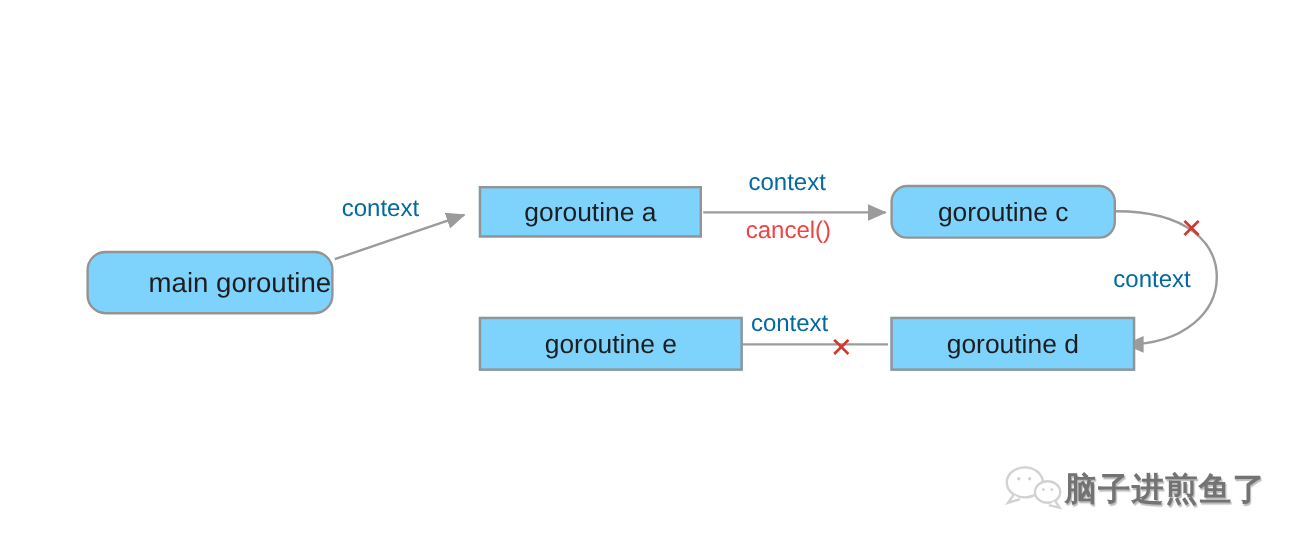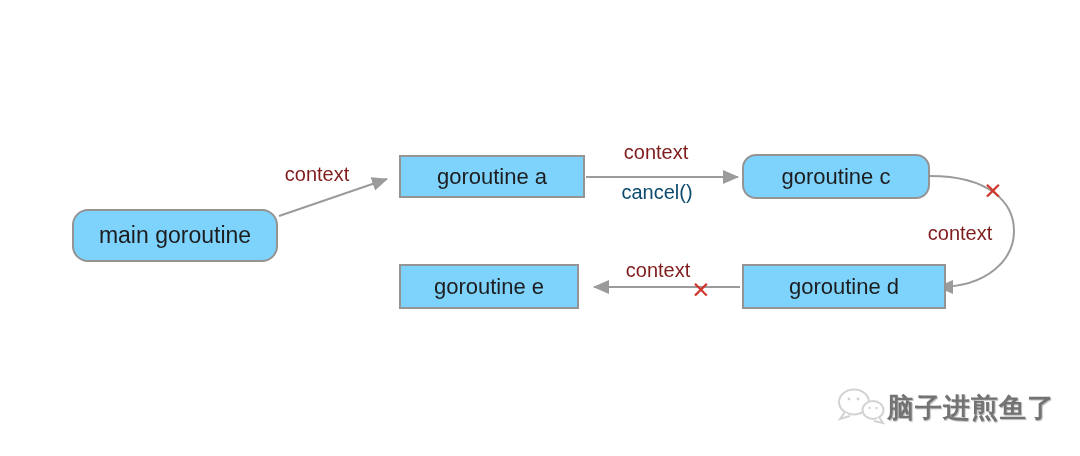--- a/index.html
+++ b/index.html
@@ -25,36 +25,37 @@
     background: #7dd3fc;
     border: 2px solid #949494;
     color: #1d1d1f;
     font-size: 22px;
     box-sizing: border-box;
     white-space: nowrap;
   }
   .node.rounded {
     border-radius: 16px;
     font-size: 23px;
+    justify-content: flex-end;
   }
   .node-main { left: 72px;  top: 209px; width: 206px; height: 53px; }
   .node-a    { left: 399px; top: 155px; width: 186px; height: 43px; }
   .node-c    { left: 742px; top: 154px; width: 188px; height: 45px; border-radius: 14px; }
   .node-d    { left: 742px; top: 264px; width: 204px; height: 45px; }
-  .node-e    { left: 399px; top: 264px; width: 180px; height: 45px; }
+  .node-e    { left: 399px; top: 264px; width: 220px; height: 45px; }
   .edge-label {
     position: absolute;
     transform: translateX(-50%);
     font-size: 20px;
-    color: #7f1d1d;
+    color: #0369a1;
     white-space: nowrap;
   }
   .lbl-ctx-main-a { left: 317px; top: 163px; }
   .lbl-ctx-a-c    { left: 656px; top: 141px; }
-  .lbl-cancel     { left: 657px; top: 181px; color: #0c4a6e; }
+  .lbl-cancel     { left: 657px; top: 181px; color: #ef4444; }
   .lbl-ctx-c-d    { left: 960px; top: 222px; }
   .lbl-ctx-d-e    { left: 658px; top: 259px; }
   .xmark {
     position: absolute;
     transform: translate(-50%, -50%);
     color: #d0382e;
     font-size: 23px;
     font-weight: 700;
     line-height: 1;
   }

